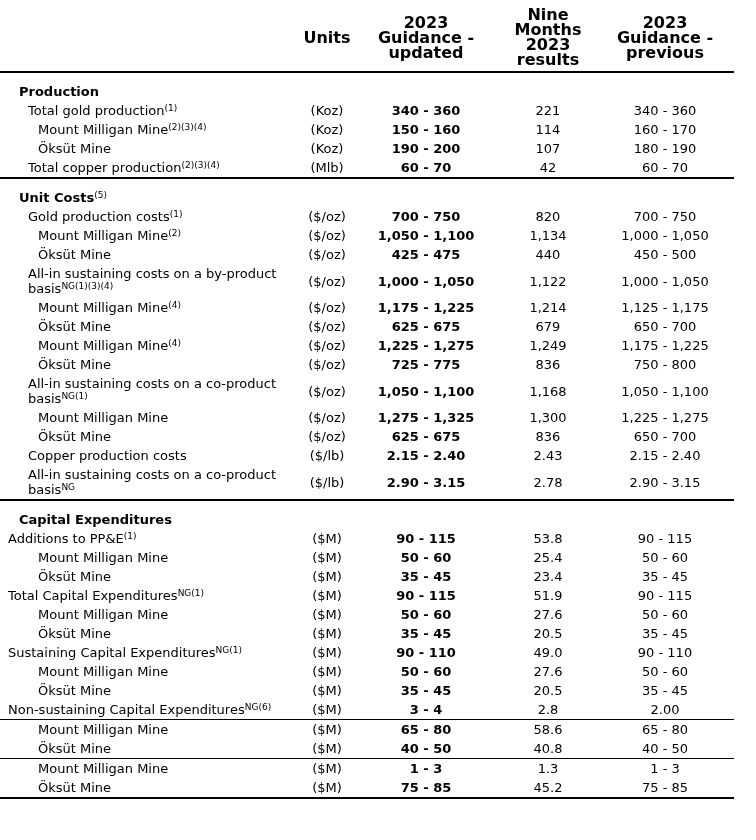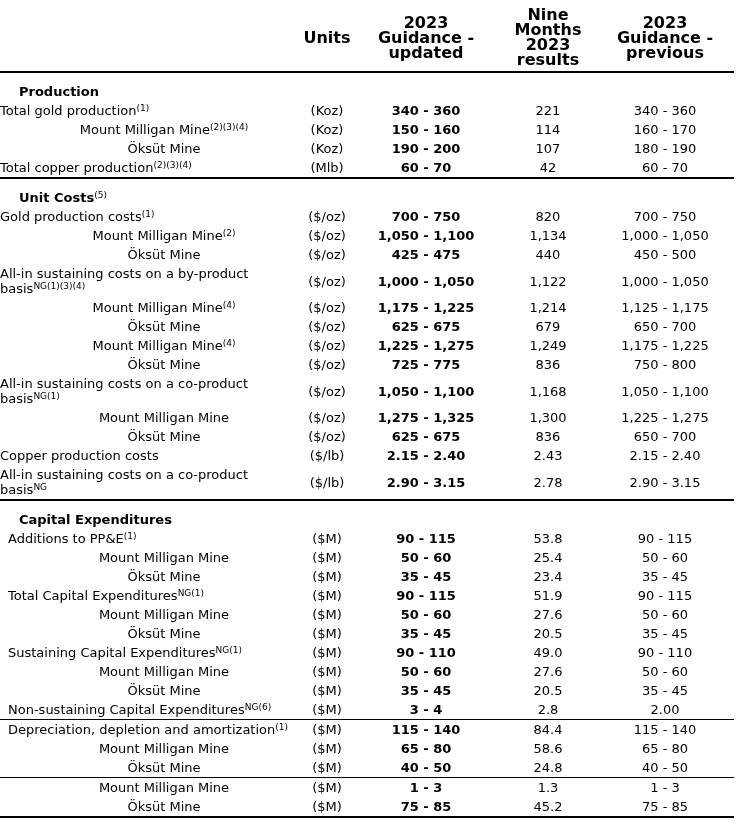--- a/index.html
+++ b/index.html
@@ -47,22 +47,22 @@
     vertical-align: middle;
   }
   td.num {
     text-align: center;
     white-space: nowrap;
   }
   td.updated { font-weight: bold; }
 
   td.label-cell { padding-right: 4px; }
   td.indent-0 { padding-left: 8px;  }
-  td.indent-1 { }
-  td.indent-2 { padding-left: 30px; text-align: center; }
+  td.indent-1 { padding-left: 28px; }
+  td.indent-2 { padding-left: 38px; }
 
   tr.section-row td {
     font-weight: bold;
     padding-left: 19px;
     padding-top: 11px;
     padding-bottom: 2px;
   }
   tr.section-row sup { font-weight: normal; }
 
   sup {
@@ -329,41 +329,34 @@
 
   <tr>
     <td class="label-cell indent-0"><span>Non-sustaining Capital Expenditures</span><sup>NG(6)</sup></td>
     <td class="num">($M)</td>
     <td class="num updated">3 - 4</td>
     <td class="num">2.8</td>
     <td class="num">2.00</td>
   </tr>
 </tbody>
       <tbody class="divider-thin">
-  <tr>
-    <td class="label-cell indent-0"><span>Depreciation, depletion and amortization</span><sup>(1)</sup></td>
-    <td class="num">($M)</td>
-    <td class="num updated">115 - 140</td>
-    <td class="num">84.4</td>
-    <td class="num">115 - 140</td>
-  </tr>
 
   <tr>
     <td class="label-cell indent-2"><span>Mount Milligan Mine</span><sup></sup></td>
     <td class="num">($M)</td>
     <td class="num updated">65 - 80</td>
     <td class="num">58.6</td>
     <td class="num">65 - 80</td>
   </tr>
 
   <tr>
     <td class="label-cell indent-2"><span>Öksüt Mine</span><sup></sup></td>
     <td class="num">($M)</td>
     <td class="num updated">40 - 50</td>
-    <td class="num">24.8</td>
+    <td class="num">40.8</td>
     <td class="num">40 - 50</td>
   </tr>
 </tbody>
       <tbody class="divider-thin">
 
   <tr>
     <td class="label-cell indent-2"><span>Mount Milligan Mine</span><sup></sup></td>
     <td class="num">($M)</td>
     <td class="num updated">1 - 3</td>
     <td class="num">1.3</td>

